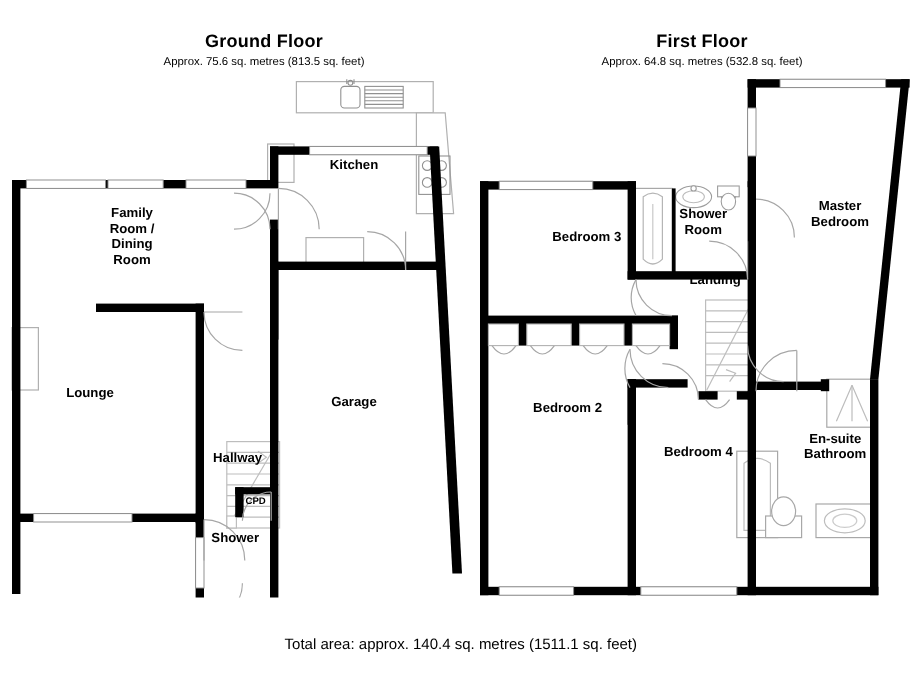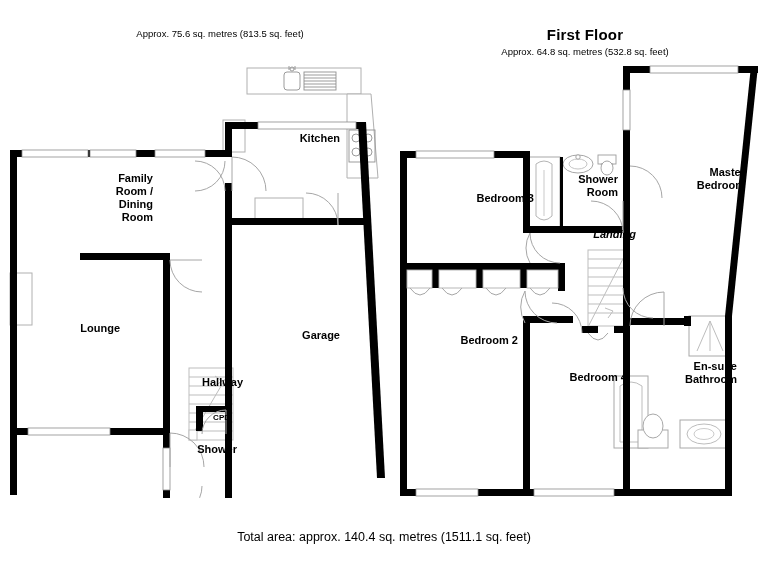--- a/index.html
+++ b/index.html
@@ -44,41 +44,42 @@
     position: absolute;
     left: 0; top: 530px;
     width: 768px;
     text-align: center;
     font-size: 12.5px;
     color: #000;
   }
 
   .room-label {
     position: absolute;
-    text-align: right;
+    text-align: center;
     font-size: 11px;
     font-weight: bold;
     color: #000;
     line-height: 13px;
     white-space: pre-line;
     pointer-events: none;
   }
   .room-label.small {
     font-size: 8px;
     font-weight: bold;
     line-height: 9px;
   }
   svg { display: block; }
 </style>
 </head>
 <body>
 
 <div id="plan-root">
 
   <div class="title-block" id="ground-title">
+    <div class="floor-title">Ground Floor</div>
     <div class="floor-sub">Approx. 75.6 sq. metres (813.5 sq. feet)</div>
   </div>
 
   <div class="title-block" id="first-title">
     <div class="floor-title">First Floor</div>
     <div class="floor-sub">Approx. 64.8 sq. metres (532.8 sq. feet)</div>
   </div>
 
   <svg width="400" height="440" viewBox="0 0 400 440" style="position:absolute;left:0;top:58px">
 
@@ -361,21 +362,21 @@
       <rect x="91" y="212" width="37" height="18"></rect>
       <rect x="135" y="212" width="31" height="18"></rect>
     </g>
   </svg>
 
   <div class="room-label" style="left:444px; top:192px; width:90px;">Bedroom 3</div>
   <div class="room-label" style="left:554px; top:173px; width:64px;">Shower
 Room</div>
   <div class="room-label" style="left:655px; top:166px; width:90px;">Master
 Bedroom</div>
-  <div class="room-label" style="left:556px; top:228px; width:80px;font-style:italic;">Landing</div>
+  <div class="room-label" style="left:556px; top:228px; width:80px;">Landing</div>
   <div class="room-label" style="left:428px; top:334px; width:90px;">Bedroom 2</div>
   <div class="room-label" style="left:537px; top:371px; width:90px;">Bedroom 4</div>
   <div class="room-label" style="left:655px; top:360px; width:82px;">En-suite
 Bathroom</div>
 
   <div class="total-area">Total area: approx. 140.4 sq. metres (1511.1 sq. feet)</div>
 
 </div>
 
 </body></html>

